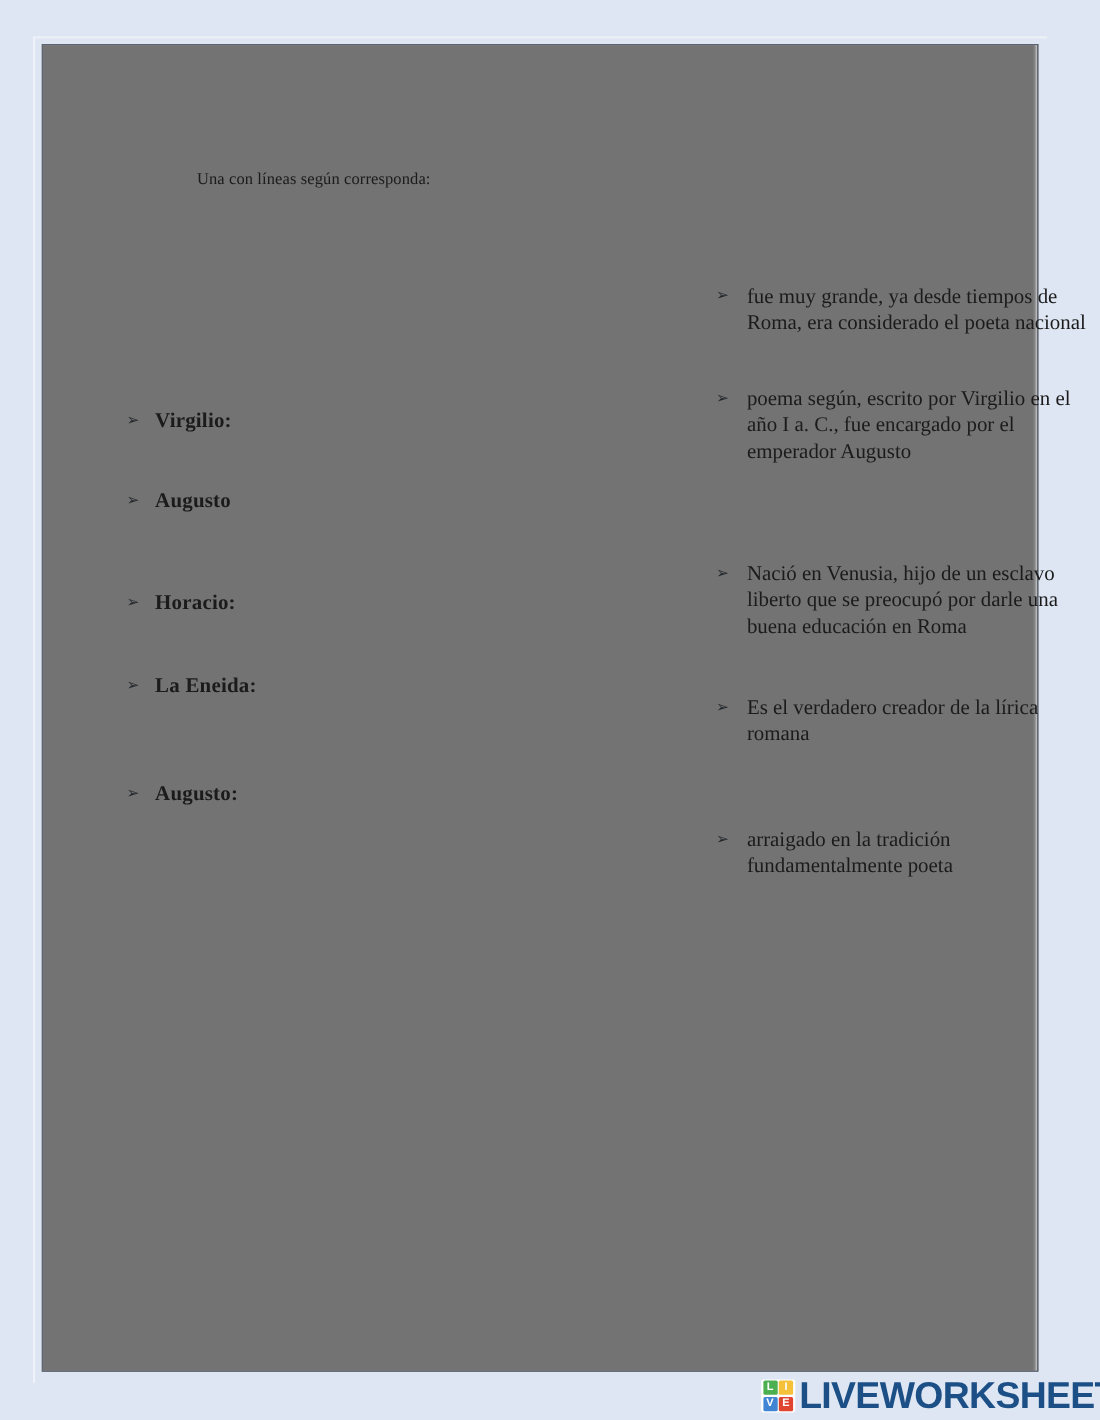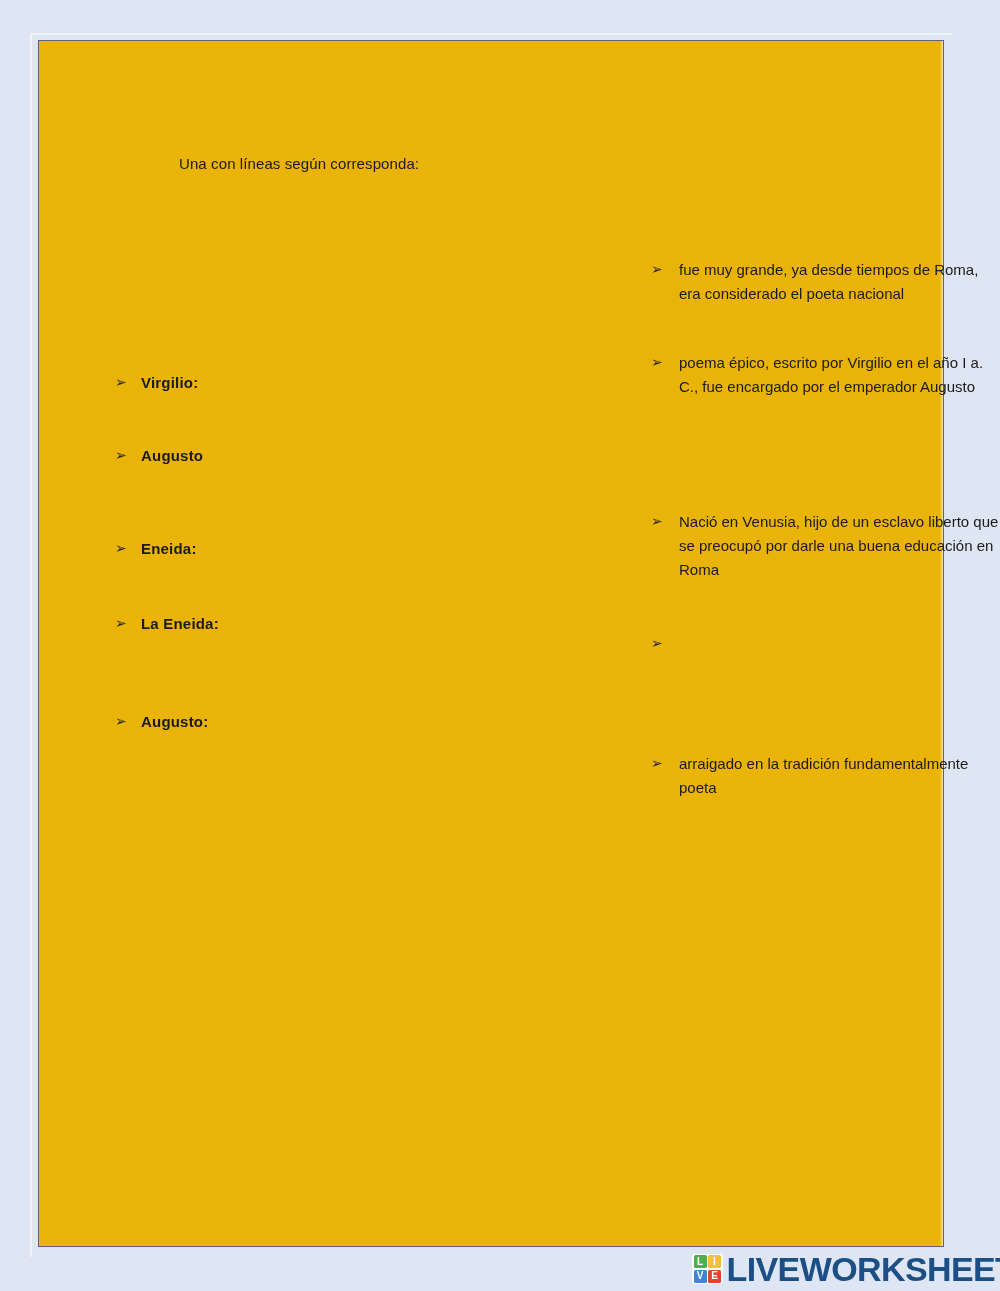--- a/index.html
+++ b/index.html
@@ -57,21 +57,21 @@
     align-items: flex-start;
   }
   .bullet-glyph {
     flex: 0 0 auto;
     color: #23282d;
     font-size: 14px;
     line-height: 23px;
     width: 24px;
   }
   .bullet-text {
-    font-size: 15px;
+    font-size: 19px;
     line-height: 24px;
     color: #1b1b1b;
   }
 
   
   #left-column .bullet-row {
     left: 76px;
     width: 330px;
   }
   #left-column .bullet-text {
@@ -126,39 +126,39 @@
     letter-spacing: -0.6px;
     font-family: "Liberation Sans", sans-serif;
     line-height: 1;
   }
 </style>
 </head>
 <body style="background: rgb(221, 230, 242);">
 
 <div id="page-edge-highlight"></div>
 
-<div id="worksheet-frame" style="border-color: rgb(90, 100, 114); background: #eab308;">
+<div id="worksheet-frame" style="border-color: rgb(90, 100, 114); background: #737373; font-family: Liberation Serif, serif;">
 
   <div id="instruction">Una con líneas según corresponda:</div>
 
   <div id="left-column">
 
     <div class="bullet-row" style="top:330px;">
       <span class="bullet-glyph">➢</span>
       <span class="bullet-text">Virgilio:</span>
     </div>
 
     <div class="bullet-row" style="top:403px;">
       <span class="bullet-glyph">➢</span>
       <span class="bullet-text">Augusto</span>
     </div>
 
     <div class="bullet-row" style="top:496px;">
       <span class="bullet-glyph">➢</span>
-      <span class="bullet-text">Eneida:</span>
+      <span class="bullet-text">Horacio:</span>
     </div>
 
     <div class="bullet-row" style="top:571px;">
       <span class="bullet-glyph">➢</span>
       <span class="bullet-text">La Eneida:</span>
     </div>
 
     <div class="bullet-row" style="top:669px;">
       <span class="bullet-glyph">➢</span>
       <span class="bullet-text">Augusto:</span>
@@ -168,30 +168,31 @@
 
   <div id="right-column">
 
     <div class="bullet-row" style="top:217px;">
       <span class="bullet-glyph">➢</span>
       <span class="bullet-text">fue muy grande, ya desde tiempos de Roma, era considerado el poeta nacional</span>
     </div>
 
     <div class="bullet-row" style="top:310px;">
       <span class="bullet-glyph">➢</span>
-      <span class="bullet-text">poema épico, escrito por Virgilio en el año I a. C., fue encargado por el emperador Augusto</span>
+      <span class="bullet-text">poema según, escrito por Virgilio en el año I a. C., fue encargado por el emperador Augusto</span>
     </div>
 
     <div class="bullet-row" style="top:469px;">
       <span class="bullet-glyph">➢</span>
       <span class="bullet-text">Nació en Venusia, hijo de un esclavo liberto que se preocupó por darle una buena educación en Roma</span>
     </div>
 
     <div class="bullet-row" style="top:591px;">
       <span class="bullet-glyph">➢</span>
+      <span class="bullet-text">Es el verdadero creador de la lírica romana</span>
     </div>
 
     <div class="bullet-row" style="top:711px;">
       <span class="bullet-glyph">➢</span>
       <span class="bullet-text">arraigado en la tradición fundamentalmente poeta</span>
     </div>
 
   </div>
 
 </div>

